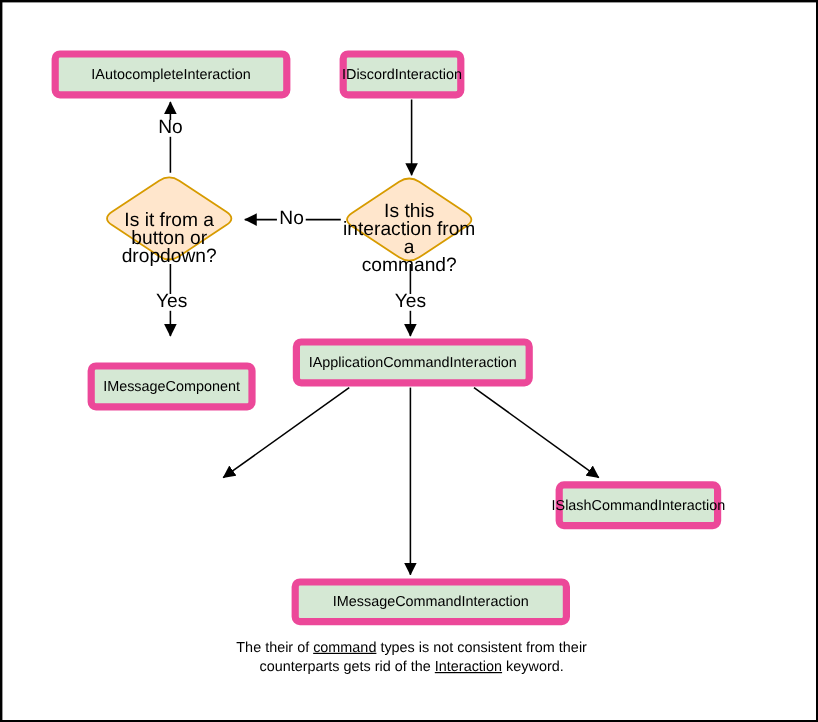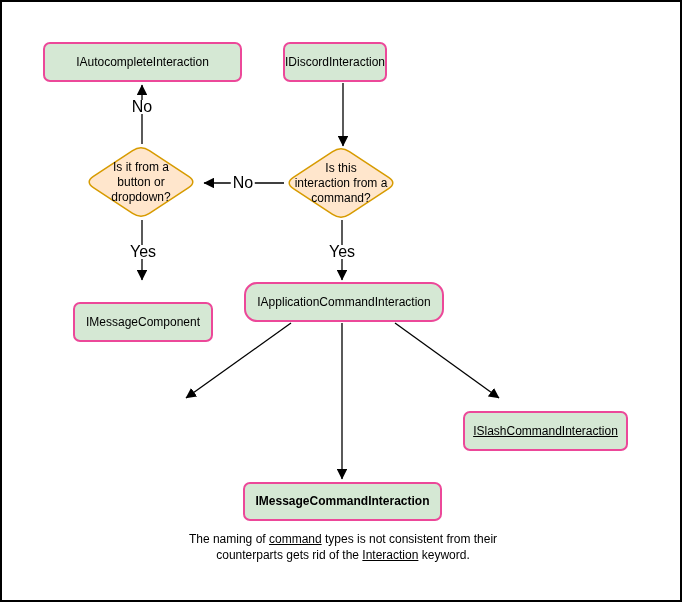--- a/index.html
+++ b/index.html
@@ -17,44 +17,44 @@
   .edges-layer {
     position: absolute;
     left: 0; top: 0;
     width: 682px; height: 602px;
     pointer-events: none;
   }
   .node {
     position: absolute;
     box-sizing: border-box;
     background: #d5e8d4;
-    border: 2px solid #ec4899;
+    border: 6px solid #ec4899;
     border-radius: 7px;
     display: flex;
     align-items: center;
     justify-content: center;
     font-size: 12px;
     line-height: 15px;
     text-align: center;
   }
   .decision {
     position: absolute;
   }
   .decision svg {
     position: absolute;
     left: 0; top: 0;
   }
   .decision .decision-label {
     position: absolute;
-    left: 0; top: 0;
+    left: 0; top: 16px;
     width: 100%; height: 100%;
     display: flex;
     align-items: center;
     justify-content: center;
-    font-size: 12px;
+    font-size: 16px;
     line-height: 15px;
     text-align: center;
     white-space: pre-line;
   }
   .edge-label {
     position: absolute;
     transform: translate(-50%, -50%);
     background: #ffffff;
     padding: 0 2px;
     font-size: 16px;
@@ -100,30 +100,30 @@
   </div>
 
   <div class="node" style="left:281px; top:40px; width:104px; height:40px;">
     <span>IDiscordInteraction</span>
   </div>
 
   <div class="node" style="left:71px; top:280px; width:140px; height:40px;margin-top:20px;">
     <span>IMessageComponent</span>
   </div>
 
-  <div class="node" style="left:242px; top:280px; width:200px; height:40px;border-radius:13px;">
+  <div class="node" style="left:242px; top:280px; width:200px; height:40px;">
     <span>IApplicationCommandInteraction</span>
   </div>
 
 
-  <div class="node" style="left:461px; top:409px; width:165px; height:40px;text-decoration:underline;">
+  <div class="node" style="left:461px; top:399px; width:138px; height:40px;">
     <span>ISlashCommandInteraction</span>
   </div>
 
-  <div class="node" style="left:241px; top:480px; width:199px; height:39px;font-weight:bold;">
+  <div class="node" style="left:241px; top:480px; width:232px; height:39px;">
     <span>IMessageCommandInteraction</span>
   </div>
 
   <div class="decision" style="left:82px; top:142px; width:114px; height:76px;">
     <svg width="114" height="76" viewBox="-1 -1 114 76" xmlns="http://www.w3.org/2000/svg">
       <path d="M47.6,5.55 Q56,0 64.4,5.55 L103.6,31.45 Q112,37 103.6,42.55 L64.4,68.45 Q56,74 47.6,68.45 L8.4,42.55 Q0,37 8.4,31.45 Z" stroke-width="1.5" fill="#ffe6cc" stroke="#d79b00"></path>
     </svg>
     <div class="decision-label">Is it from a
 button or
 dropdown?</div>
@@ -137,17 +137,17 @@
 interaction from a
 command?</div>
   </div>
 
   <div class="edge-label" style="left:140px; top:105px;">No</div>
   <div class="edge-label" style="left:241px; top:181px;">No</div>
   <div class="edge-label" style="left:141px; top:250px;">Yes</div>
   <div class="edge-label" style="left:340px; top:250px;">Yes</div>
 
   <div class="caption">
-    <div><span>The naming of </span><span class="u">command</span><span> types is not consistent from their</span></div>
+    <div><span>The their of </span><span class="u">command</span><span> types is not consistent from their</span></div>
     <div><span>counterparts gets rid of the </span><span class="u">Interaction</span><span> keyword.</span></div>
   </div>
 
 </div>
 
 </body></html>

